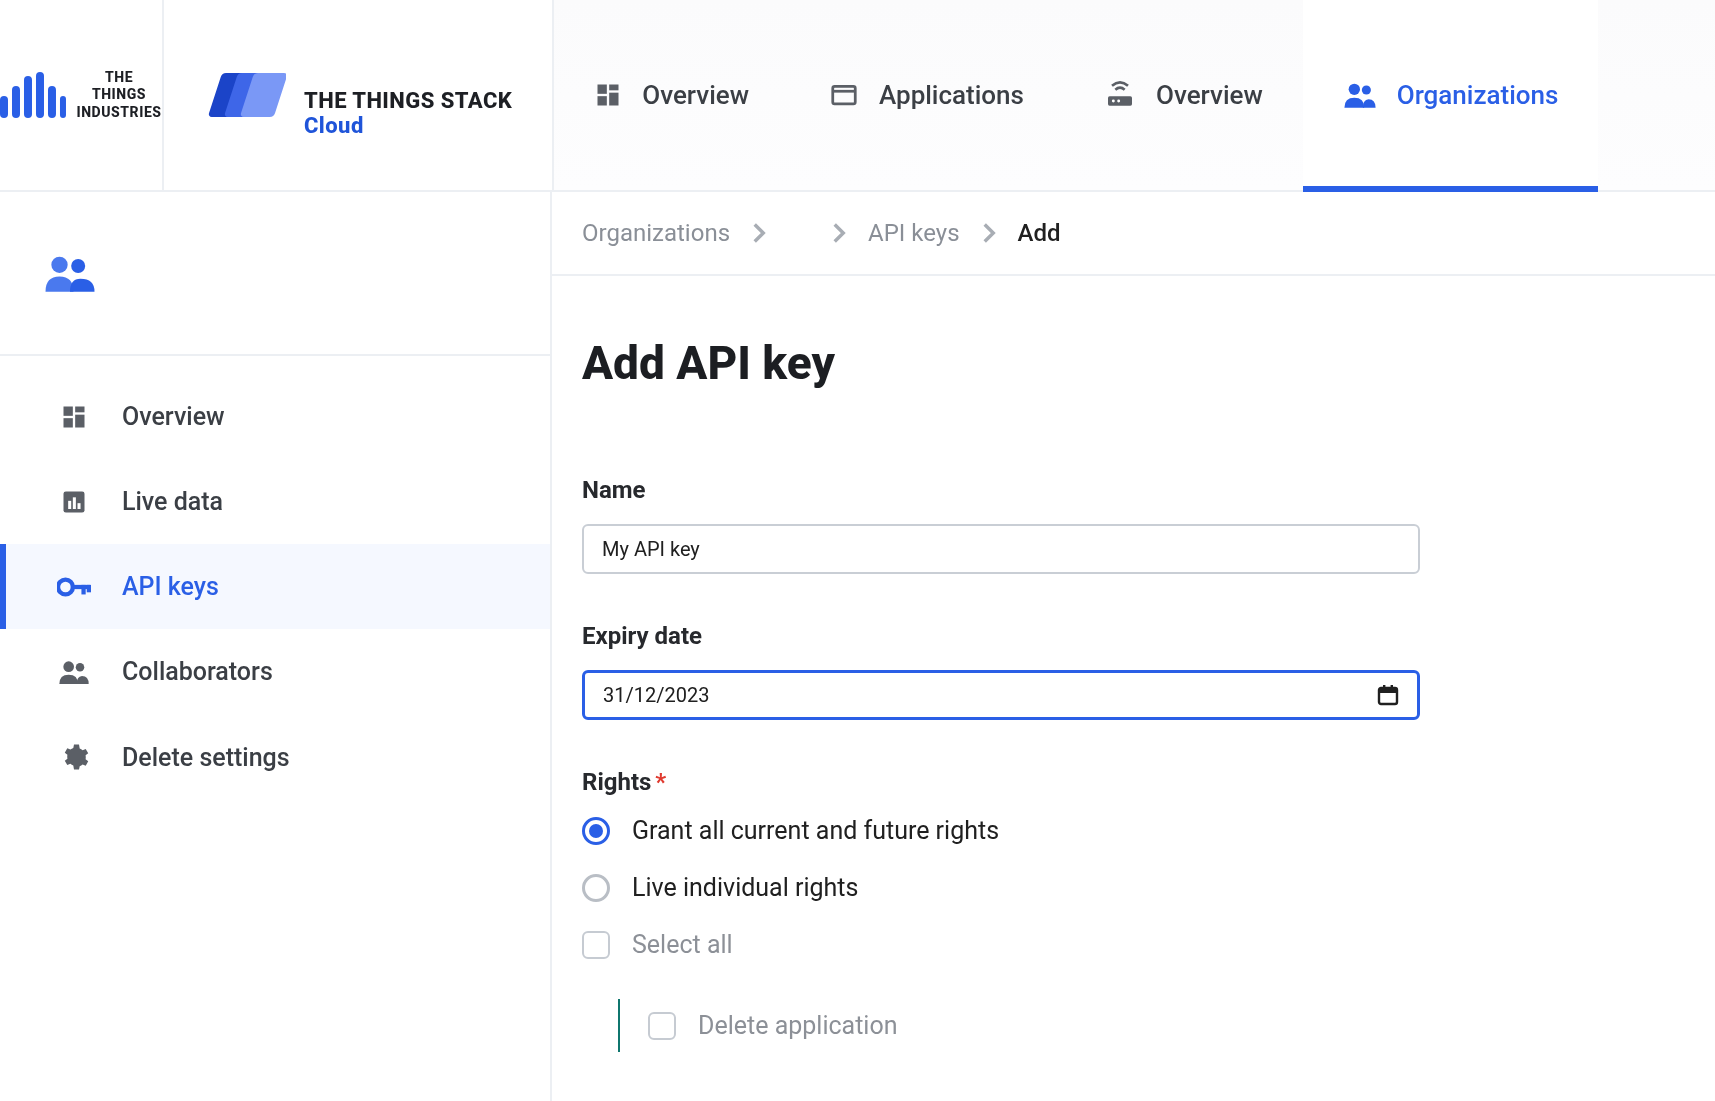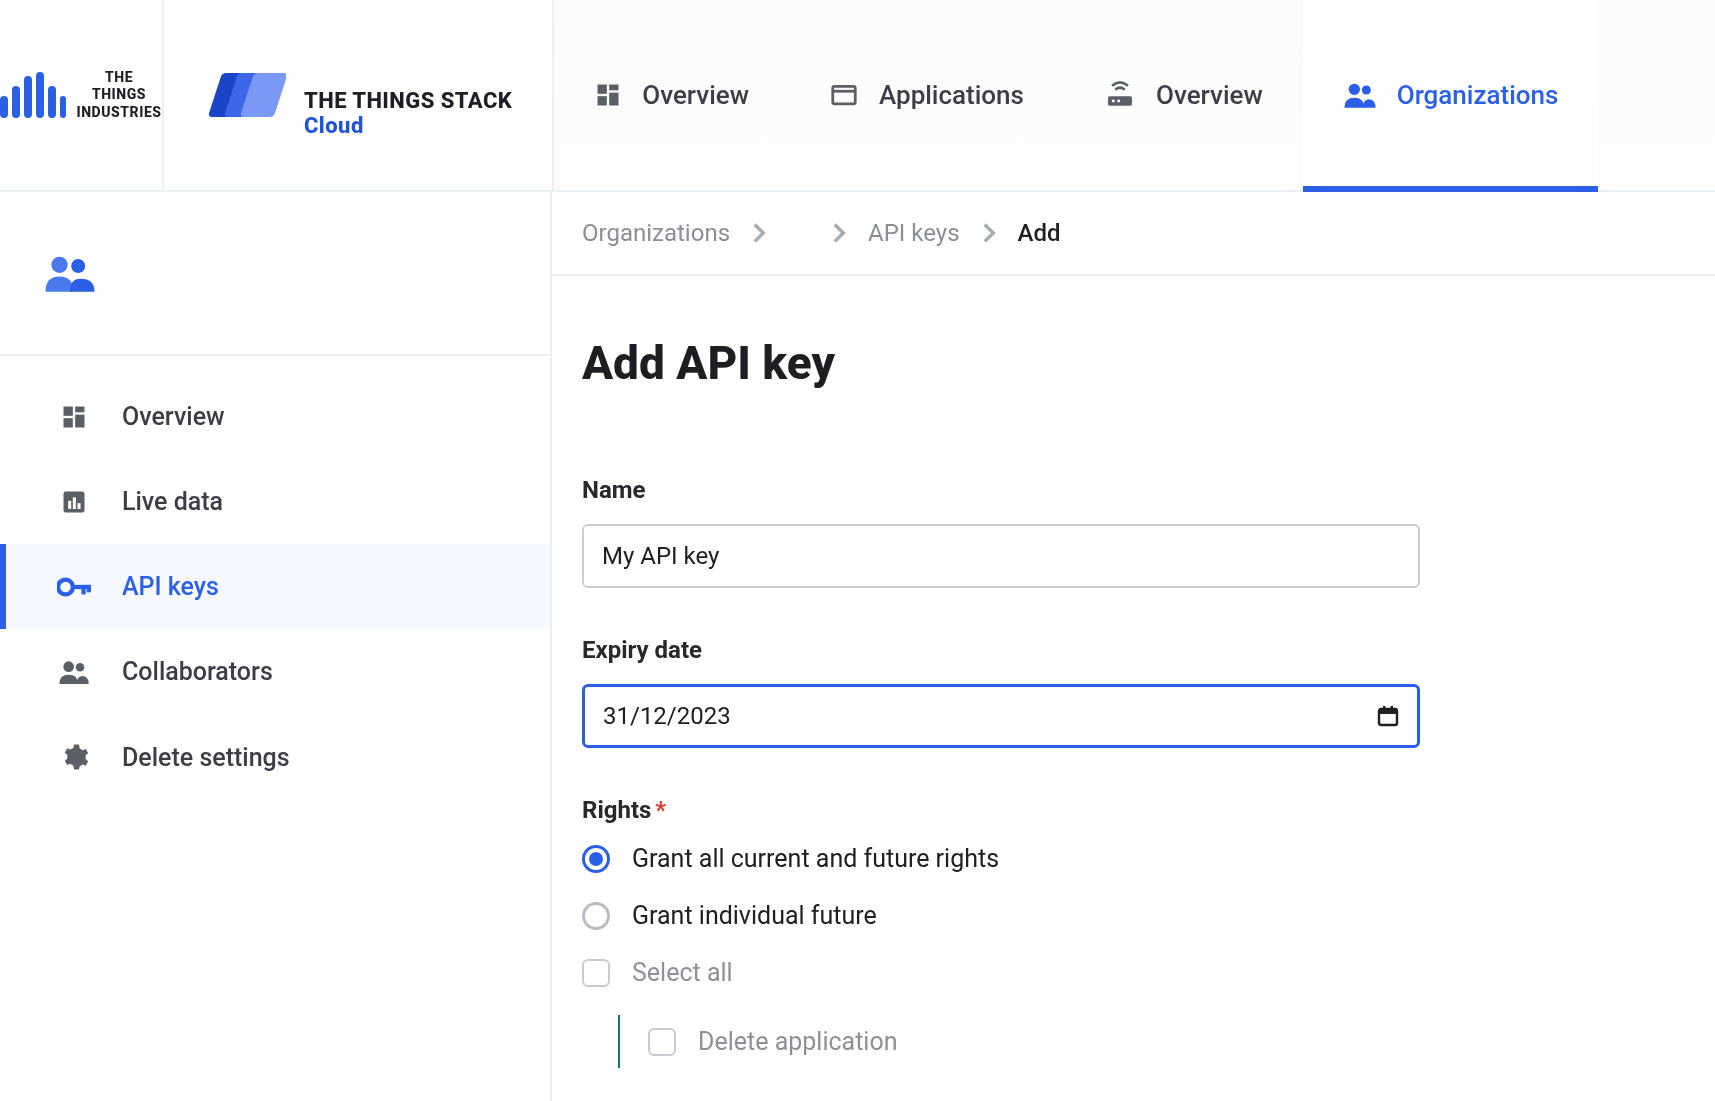--- a/index.html
+++ b/index.html
@@ -35,30 +35,30 @@
 .main { flex: 1; }
 .crumbs { display: flex; align-items: center; gap: 22px; padding: 24px 0 24px 30px; border-bottom: 2px solid #eceff3; font-size: 24px; color: #8a8f97; height: 84px; }
 .crumb { cursor: pointer; }
 .crumb.current { color: #202020; font-weight: 500; cursor: default; }
 .chev { color: #a8adb4; }
 .page { padding: 60px 0 0 30px; max-width: 870px; }
 .page-title { font-size: 46px; font-weight: 800; color: #1c1e22; margin-bottom: 86px; }
 .field { margin-bottom: 48px; }
 .field-label { display: block; font-size: 24px; font-weight: 700; color: #27292d; margin-bottom: 20px; }
 .req { color: #e03a2f; font-weight: 700; margin-left: 4px; }
-.input { width: 838px; height: 64px; border: 2px solid #c9ced5; border-radius: 6px; padding: 0 18px; font-size: 24px; color: #202020; background: #fff; font-family: inherit; }
+.input { width: 838px; height: 50px; border: 2px solid #c9ced5; border-radius: 6px; padding: 0 18px; font-size: 20px; color: #202020; background: #fff; font-family: inherit; }
 .input.focused { border: 3px solid #2a5fe6; }
 .input-date { position: relative; }
 .input-date .cal-ic { position: absolute; right: 22px; top: 50%; transform: translateY(-50%); color: #202020; pointer-events: none; }
 
 .radio-row { display: flex; align-items: flex-end; gap: 22px; margin-bottom: 28px; font-size: 25px; cursor: pointer; }
 .radio { width: 28px; height: 28px; border-radius: 50%; border: 3px solid #b9bec5; display: flex; align-items: center; justify-content: center; flex-shrink: 0; }
 .radio.checked { border-color: #2a5fe6; }
 .radio.checked::after { content: ""; width: 14px; height: 14px; border-radius: 50%; background: #2a5fe6; }
-.check-row { display: flex; align-items: center; gap: 22px; margin-bottom: 28px; font-size: 25px; color: #8c9097; cursor: pointer; }
+.check-row { display: flex; align-items: center; gap: 22px; margin-bottom: 40px; font-size: 25px; color: #8c9097; cursor: pointer; }
 .check-row.indent { margin-left: 36px; border-left: 2px solid #0f766e; padding-left: 28px; padding-top: 12px; padding-bottom: 12px; margin-bottom: 10px; }
 .check { width: 28px; height: 28px; border-radius: 6px; border: 2px solid #c6cbd2; flex-shrink: 0; }
 
 svg { display: block; }
 </style>
 </head>
 <body>
 
 <div class="header">
   <div class="brand-wrap">
@@ -255,21 +255,21 @@
 
       <div class="field" style="margin-bottom:36px;">
         <label class="field-label"><span>Rights</span><span class="req">*</span></label>
 
         <div class="radio-row">
           <span class="radio checked"></span>
           <span>Grant all current and future rights</span>
         </div>
         <div class="radio-row">
           <span class="radio"></span>
-          <span>Grant individual future</span>
+          <span>Live individual rights</span>
         </div>
 
         <div class="check-row">
           <span class="check"></span>
           <span>Select all</span>
         </div>
         <div class="check-row indent">
           <span class="check"></span>
           <span>Delete application</span>
         </div>

